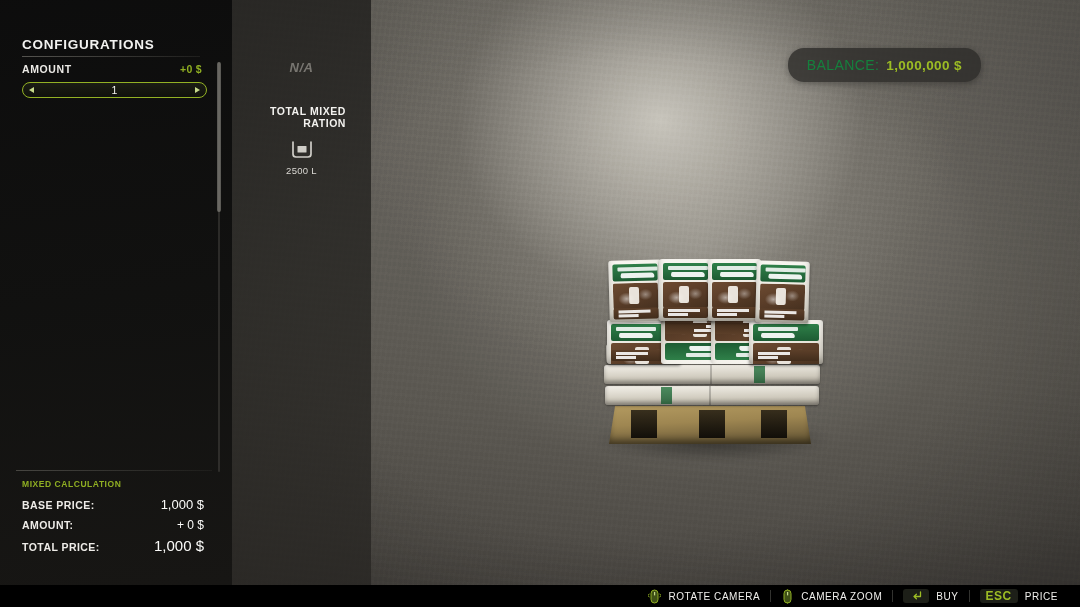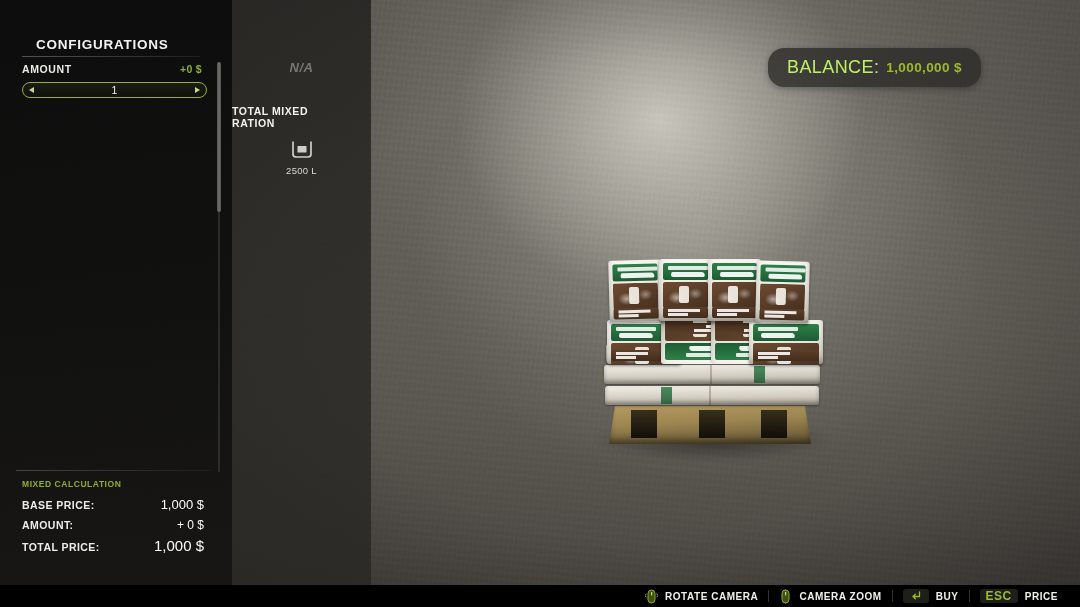--- a/index.html
+++ b/index.html
@@ -116,21 +116,21 @@
   }
   .bag.flip { transform:rotate(180deg); }
   .bag.wide { width:74px; height:44px; }
 
   
   .left-panel {
     position:absolute; left:0; top:0; width:232px; height:586px;
     background:linear-gradient(180deg, rgba(12,12,12,0.985) 0%, rgba(16,16,15,0.975) 55%, rgba(22,21,19,0.97) 100%);
   }
   .lp-title {
-    position:absolute; left:36px; top:37px;
+    position:absolute; left:22px; top:37px;
     font-size:13.5px; font-weight:bold; letter-spacing:0.75px; color:#f2f2f0;
   }
   .lp-divider {
     position:absolute; left:22px; top:56px; width:178px; height:1px;
     background:linear-gradient(90deg, rgba(150,148,140,0.52), rgba(120,118,110,0.16));
   }
   .row-amount {
     position:absolute; left:22px; top:63px; width:180px;
     display:flex; justify-content:space-between; align-items:flex-start;
   }
@@ -190,53 +190,53 @@
   .mid-panel {
     position:absolute; left:232px; top:0; width:139px; height:586px;
     background:linear-gradient(180deg, rgba(30,29,27,0.80) 0%, rgba(34,33,30,0.76) 50%, rgba(38,36,33,0.74) 100%);
   }
   .mid-na {
     position:absolute; top:60px; left:0; width:139px; text-align:center;
     font-size:13px; font-weight:bold; font-style:italic; letter-spacing:0.5px;
     color:rgba(168,165,158,0.62);
   }
   .mid-name {
-    position:absolute; top:105px; left:0; width:114px; text-align:left;
+    position:absolute; top:105px; left:0; width:114px; text-align:right;
     font-size:10.5px; font-weight:bold; letter-spacing:0.55px; color:#f3f2ef;
   }
   .cap-icon {
     position:absolute; top:141px; left:50%; transform:translateX(-50%);
     width:22px; height:18px;
   }
   .mid-cap {
     position:absolute; top:165px; left:0; width:139px; text-align:center;
     font-size:9.5px; color:#dbd9d4; letter-spacing:0.3px;
   }
 
   
   .balance {
     position:absolute; right:99px; top:48px;
     padding:9px 19px; border-radius:16px;
     background:rgba(44,43,40,0.80);
     display:flex; align-items:center; gap:7px;
     box-shadow:0 2px 7px rgba(0,0,0,0.30);
   }
-  .balance .blbl { font-size:18px; font-weight:normal; color:#bef264; letter-spacing:0.4px; }
+  .balance .blbl { font-size:14px; font-weight:normal; color:#15803d; letter-spacing:0.4px; }
   .balance .bval { font-size:13.5px; font-weight:bold; color:#9cbc24; letter-spacing:0.4px; }
 
   
   .bottom-bar {
     position:absolute; left:0; bottom:0; width:1080px; height:22px;
     background:#000;
     display:flex; align-items:center; justify-content:flex-end;
     padding-right:12px; gap:0;
   }
   .hint { display:flex; align-items:center; gap:7px; padding:0 10px; }
   .hint .htxt {
-    font-size:10px; font-weight:bold; letter-spacing:0.55px; color:#f0efec;
+    font-size:10px; font-weight:normal; letter-spacing:0.55px; color:#f0efec;
   }
   .sep { width:1px; height:12px; background:rgba(120,118,112,0.42); }
   .keycap {
     min-width:26px; height:14px; padding:0 6px; border-radius:3px;
     background:#1d1f18; display:flex; align-items:center; justify-content:center;
   }
   .keycap .ktxt {
     font-size:12px; font-weight:bold; letter-spacing:0.5px; color:#9cbc24;
   }
   .mouse-icon { width:13px; height:15px; }

